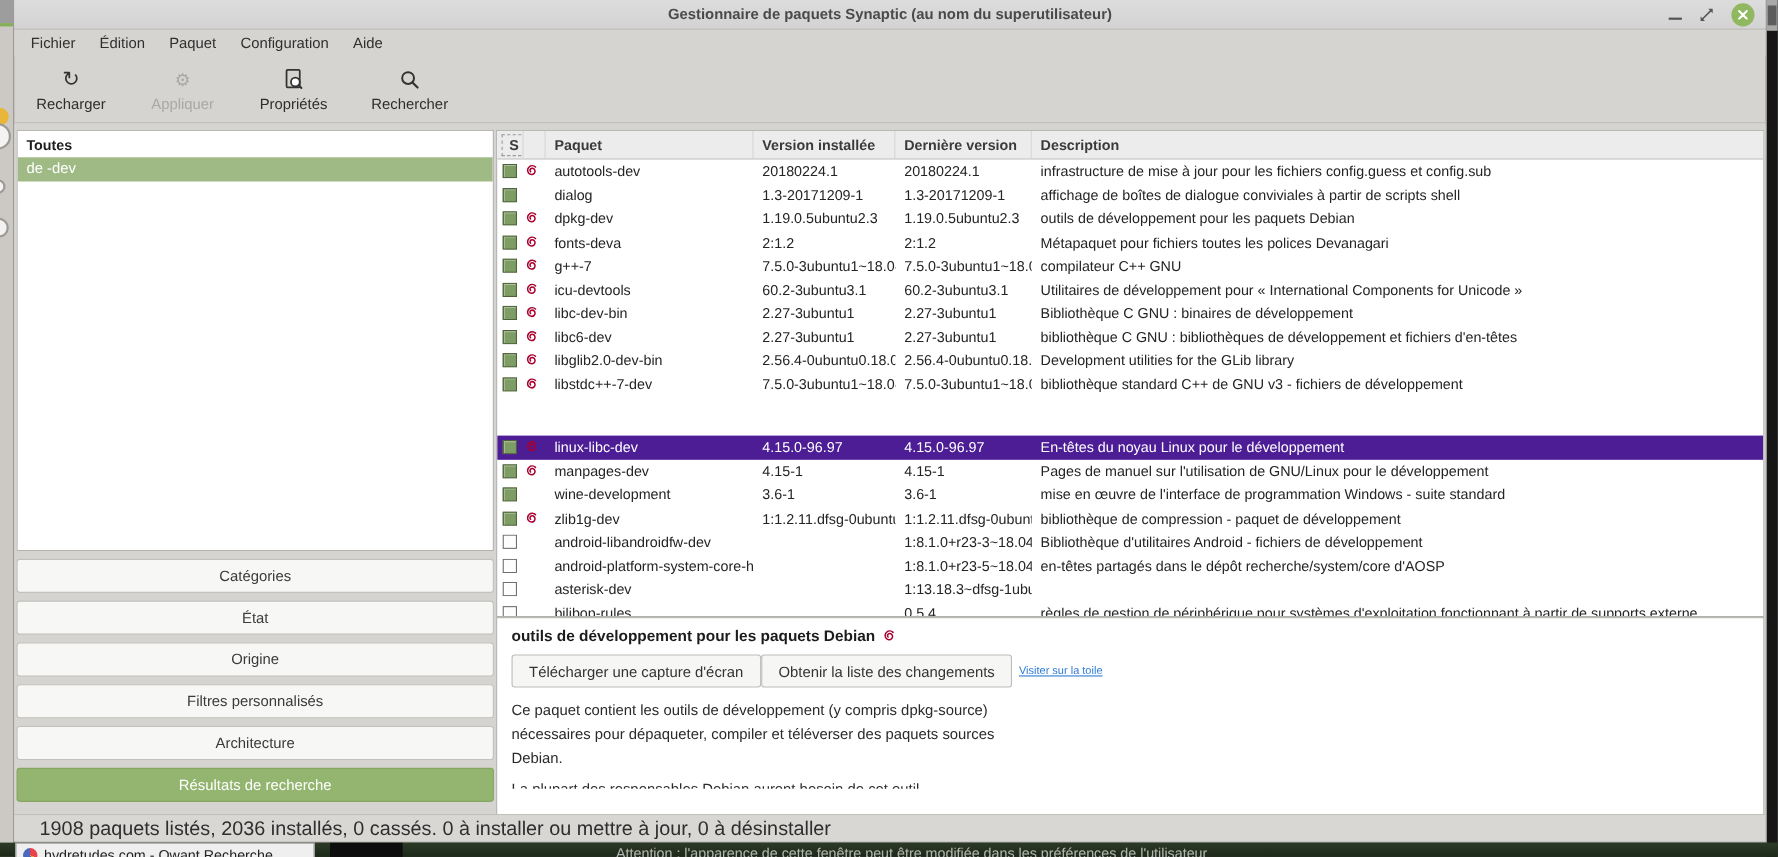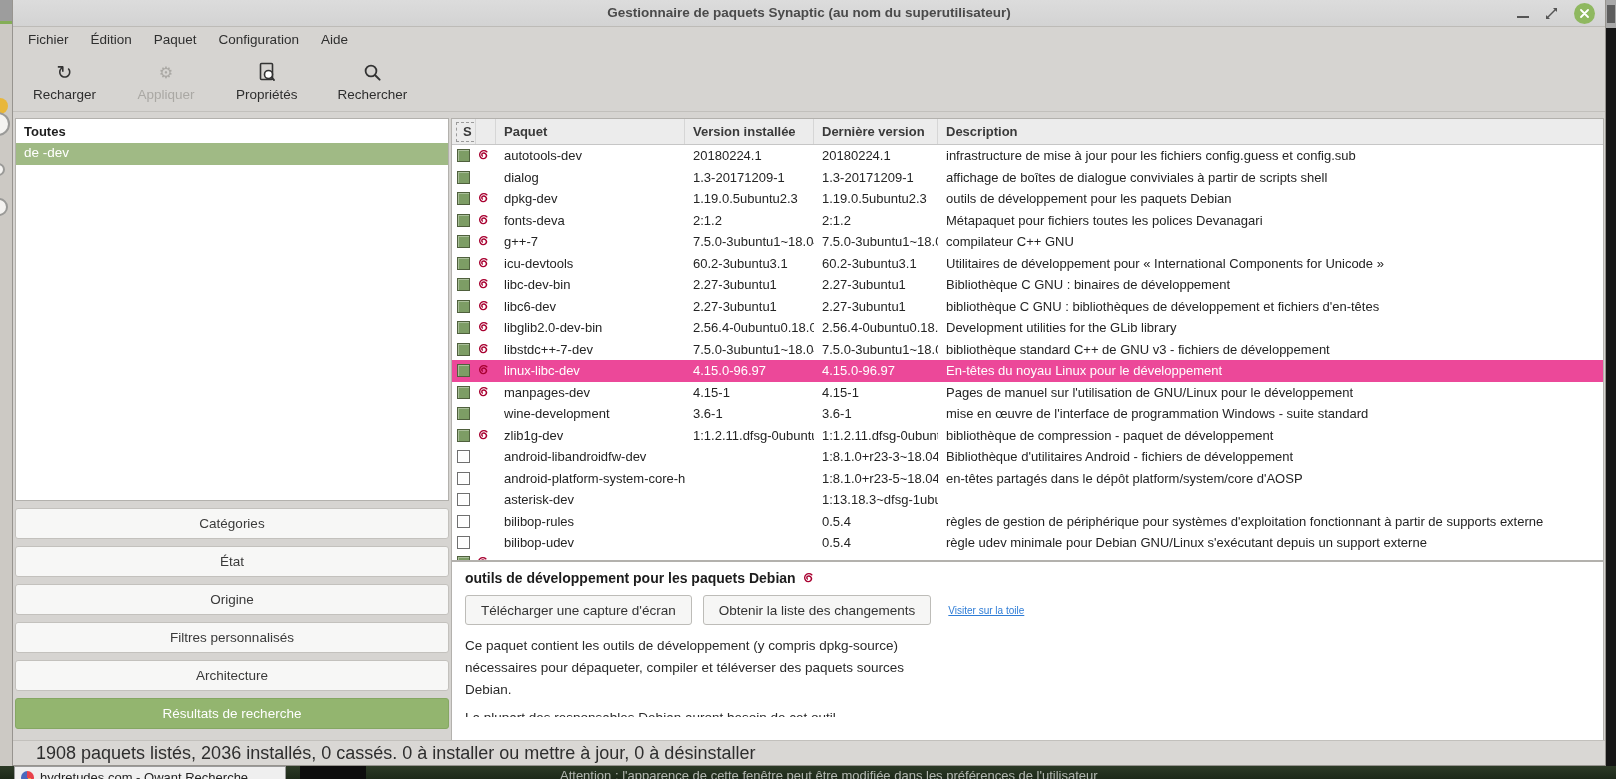--- a/index.html
+++ b/index.html
@@ -59,39 +59,39 @@
                  background:#fff; border:1px solid #b3b1ad; overflow:hidden; }
   .thead { display:flex; height:26px; background:#ececec; border-bottom:1px solid #c6c6c6;
            font-size:13px; font-weight:700; color:#3a3a3a; }
   .th { display:flex; align-items:center; padding-left:8px; border-right:1px solid #d6d6d6; overflow:hidden; white-space:nowrap; }
   .th:last-child { border-right:none; }
   .th-s span { border:1px dashed #9a9a9a; padding:1px 6px 2px 6px; margin-left:-4px; }
   .col-s { width:24px; }  .col-i { width:20px; }  .col-name { width:189px; }
   .col-v1 { width:129px; } .col-v2 { width:124px; } .col-desc { flex:1; }
 
   .trow { display:flex; align-items:center; height:21.5px; font-size:13px; color:#242424; white-space:nowrap; }
-  .trow.selected { background:#ec4899; color:#fff; }
+  .trow.selected { background:#4c1d95; color:#fff;margin-top:36px; }
   .td { overflow:hidden; padding-left:8px; flex-shrink:0; }
   .td-s { width:24px; padding-left:5px; display:flex; align-items:center; }
   .td-i { width:20px; padding-left:1px; display:flex; align-items:center; }
   .td-name { width:189px; } .td-v1 { width:129px; } .td-v2 { width:124px; }
   .td-desc { flex:1 1 auto; min-width:0; }
 
   .cb { width:13px; height:13px; border:1px solid #6f6f6f; background:#fdfdfd; display:inline-block;
         box-shadow:inset 0 0 0 1px #fff; }
   .cb.inst { background:#7d9d65; border-color:#4f603d; box-shadow:inset 1px 1px 0 rgba(255,255,255,.35); }
   .swirl svg { display:block; }
 
   .row-clipped { position:relative; height:6px; overflow:hidden; }
 
   
   .details { position:absolute; left:438px; top:448px; width:1153px; height:181px;
              background:#fff; border:1px solid #b3b1ad; overflow:hidden; padding:8px 0 0 13px; }
   .det-title { display:flex; align-items:center; gap:6px; font-size:14px; font-weight:700; color:#1c1c1c; }
-  .det-actions { display:flex; align-items:center; gap:11px; margin-top:9px; }
+  .det-actions { display:flex; align-items:center; margin-top:9px; }
   .det-btn { height:30px; padding:0 15px; background:#f6f6f5; border:1px solid #bdbcb8; border-radius:3px;
              font-size:13.5px; color:#333; display:flex; align-items:center; }
   .det-link { font-size:10px; color:#2e7cd6; text-decoration:underline; margin-left:6px; }
   .det-text { margin-top:10px; font-size:13.5px; color:#2a2a2a; line-height:22px; }
   .det-clip { height:7px; overflow:hidden; margin-top:9px; font-size:13.5px; color:#2a2a2a; }
 
   
   .statusbar { position:absolute; left:0; right:0; bottom:0; height:25px; background:#d9d7d4;
                border-top:1px solid #c2c0bc; display:flex; align-items:center; padding-left:23px;
                font-size:18px; color:#2e2e2e; }
@@ -432,21 +432,21 @@
             <div class="td td-desc">Bibliothèque d'utilitaires Android - fichiers de développement</div>
           </div>
           <div class="trow">
             <div class="td td-s">
               <span class="cb"></span>
             </div>
             <div class="td td-i"></div>
             <div class="td td-name">android-platform-system-core-headers</div>
             <div class="td td-v1"></div>
             <div class="td td-v2">1:8.1.0+r23-5~18.04</div>
-            <div class="td td-desc">en-têtes partagés dans le dépôt platform/system/core d'AOSP</div>
+            <div class="td td-desc">en-têtes partagés dans le dépôt recherche/system/core d'AOSP</div>
           </div>
           <div class="trow">
             <div class="td td-s">
               <span class="cb"></span>
             </div>
             <div class="td td-i"></div>
             <div class="td td-name">asterisk-dev</div>
             <div class="td td-v1"></div>
             <div class="td td-v2">1:13.18.3~dfsg-1ubuntu1</div>
           </div>

